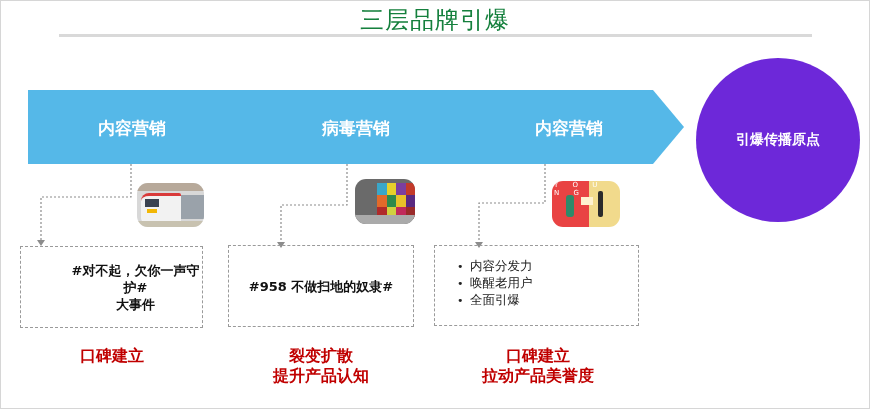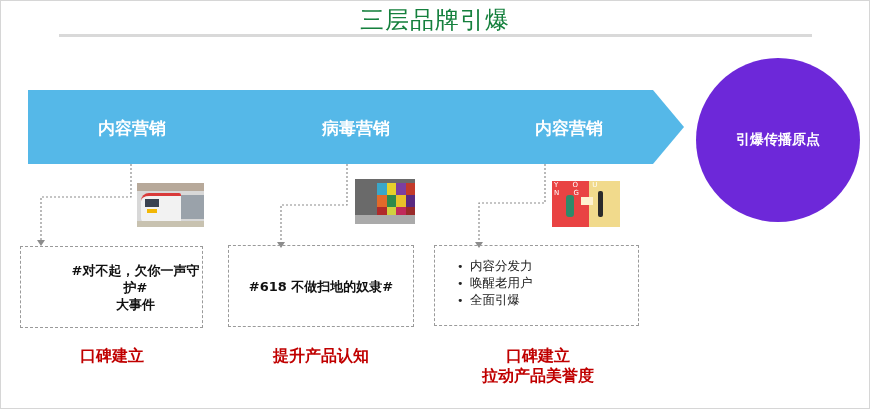--- a/index.html
+++ b/index.html
@@ -19,21 +19,21 @@
   .arrow-label {
     position: absolute; top: 117px; color: #ffffff; font-weight: bold; font-size: 17px;
     white-space: nowrap; transform: translateX(-50%);
   }
   .circle {
     position: absolute; left: 696px; top: 58px; width: 164px; height: 164px; border-radius: 50%;
     background: #6d28d9; display: flex; align-items: center; justify-content: center;
   }
   .circle span { color: #fff; font-weight: bold; font-size: 14px; }
   svg.connectors { position: absolute; left: 0; top: 0; width: 870px; height: 409px; pointer-events: none; }
-  .thumb { position: absolute; overflow: hidden; }
+  .thumb { position: absolute; overflow: hidden; border-radius: 11px; }
   .box {
     position: absolute; border: 1px dashed #9a9a9a; box-sizing: border-box;
     display: flex; align-items: center; justify-content: center; text-align: center;
   }
   .box .t { font-weight: bold; font-size: 13px; color: #111; line-height: 17px; }
   .box ul { list-style: none; margin: 0; padding: 0; text-align: left; position: absolute; left: 22px; top: 12px; }
   .box li { font-size: 12.5px; color: #222; line-height: 16px; }
   .box li::before { content: "•"; display: inline-block; width: 13px; font-size: 11px; }
   .outcome {
     position: absolute; top: 346px; color: #c00000; font-weight: bold; font-size: 16px;
@@ -108,33 +108,34 @@
 </div>
 
 <div class="box" style="left:20px;top:246px;width:183px;height:82px;padding-left:48px;">
   <div class="t">
     <div>#对不起，欠你一声守护#</div>
     <div>大事件</div>
   </div>
 </div>
 
 <div class="box" style="left:228px;top:245px;width:186px;height:82px;">
-  <div class="t">#618 不做扫地的奴隶#</div>
+  <div class="t">#958 不做扫地的奴隶#</div>
 </div>
 
 <div class="box" style="left:434px;top:245px;width:205px;height:81px;">
   <ul>
     <li>内容分发力</li>
     <li>唤醒老用户</li>
     <li>全面引爆</li>
   </ul>
 </div>
 
 <div class="outcome" style="left:112px;">
   <div>口碑建立</div>
 </div>
 <div class="outcome" style="left:321px;">
+  <div>裂变扩散</div>
   <div>提升产品认知</div>
 </div>
 <div class="outcome" style="left:538px;">
   <div>口碑建立</div>
   <div>拉动产品美誉度</div>
 </div>
 
 </body></html>

